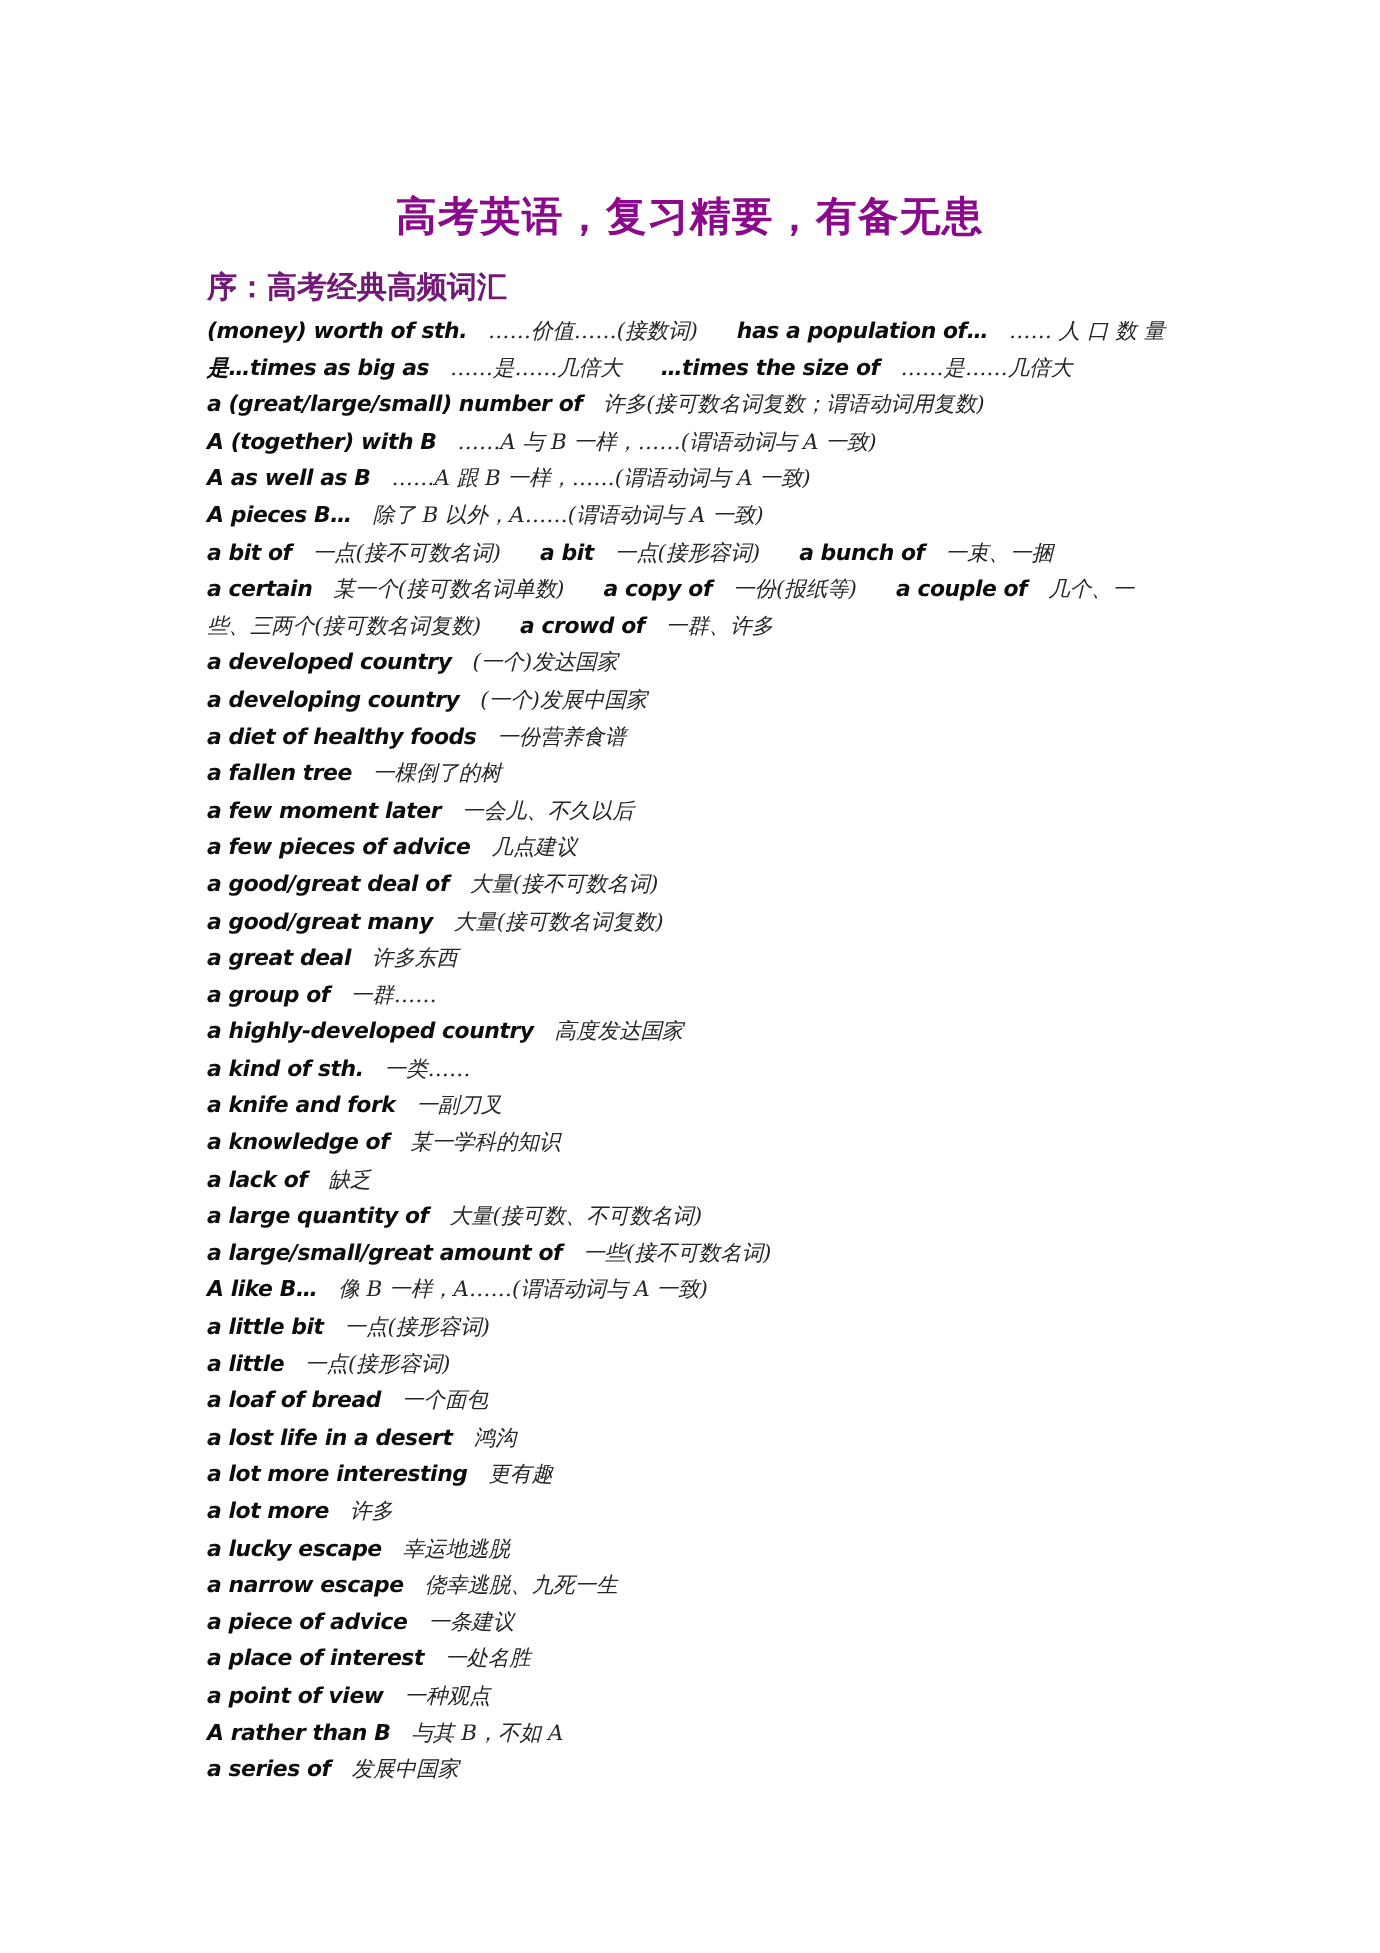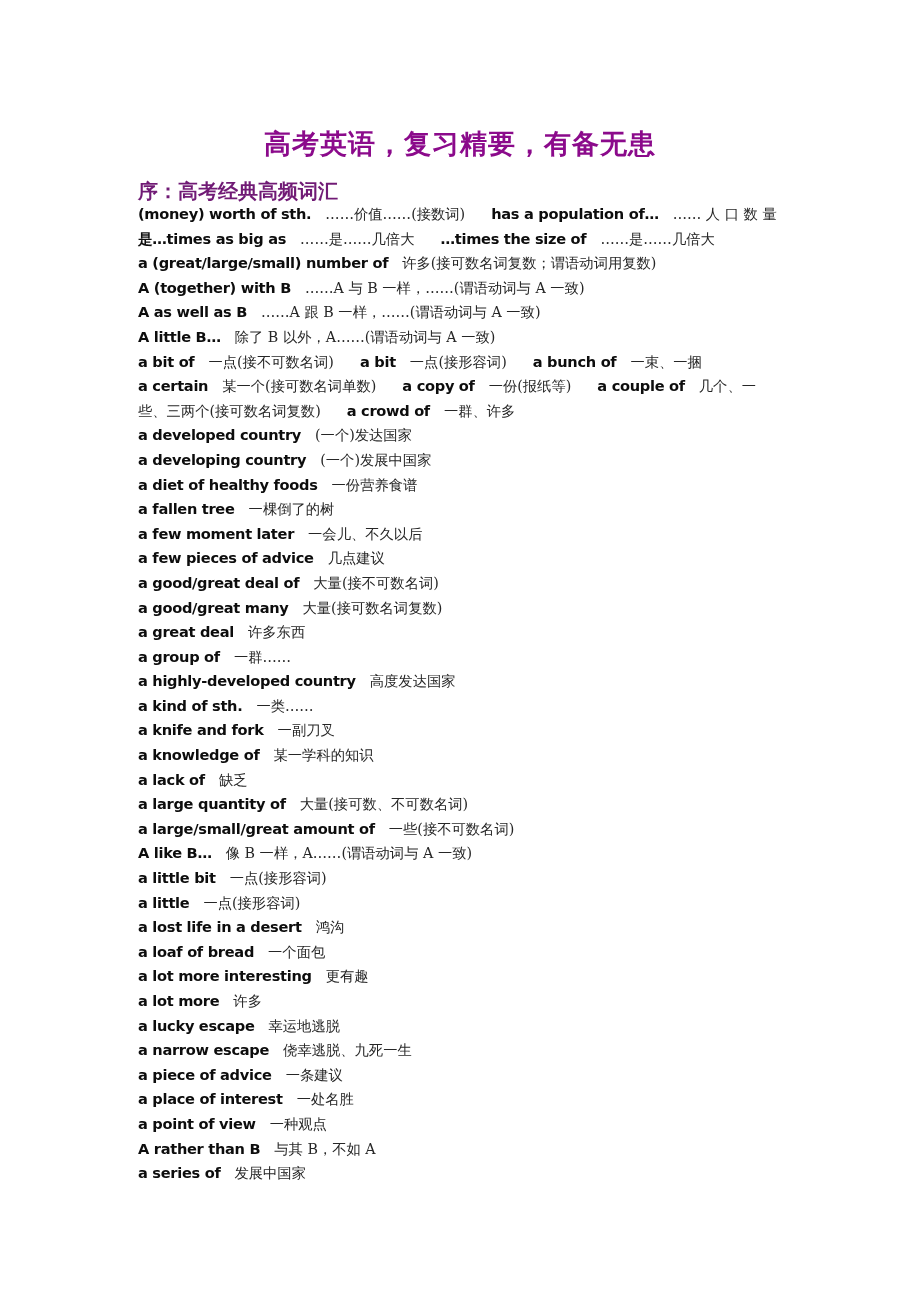--- a/index.html
+++ b/index.html
@@ -57,26 +57,27 @@
   
   #entry-list {
     position: absolute;
     left: 138px;
     top: 206px;
     width: 700px;
   }
 
   .entry-line {
     font-size: 14.6px;
-    line-height: 16px;
+    line-height: 29px;
     height: 24.6px;
     color: #1a1a1a;
     white-space: nowrap;
     font-family: "DejaVu Sans", "Liberation Sans", sans-serif;
     letter-spacing: -0.15px;
+    font-style: italic;
   }
 
   
   .en {
     font-family: "DejaVu Sans", "Liberation Sans", sans-serif;
     font-weight: 600;
     font-size: 14.6px;
     color: #0d0d0d;
     letter-spacing: -0.3px;
   }
@@ -100,21 +101,21 @@
   <h1 class="doc-title" style="color: rgb(139, 10, 139);">高考英语，复习精要，有备无患</h1>
 
   <h2 class="doc-subtitle" style="color: #701a75;">序：高考经典高频词汇</h2>
 
   <div id="entry-list">
       <div class="entry-line"><span class="en">(money) worth of sth.</span><span class="gap-m"></span><span class="zh">……价值……(接数词)</span><span class="gap-l"></span><span class="en">has a population of…</span><span class="gap-m"></span><span class="zh">…… 人 口 数 量</span></div>
       <div class="entry-line"><span class="en">是…times as big as</span><span class="gap-m"></span><span class="zh">……是……几倍大</span><span class="gap-l"></span><span class="en">…times the size of</span><span class="gap-m"></span><span class="zh">……是……几倍大</span></div>
       <div class="entry-line"><span class="en">a (great/large/small) number of</span><span class="gap-m"></span><span class="zh">许多(接可数名词复数；谓语动词用复数)</span></div>
       <div class="entry-line"><span class="en">A (together) with B</span><span class="gap-m"></span><span class="zh">……A 与 B 一样，……(谓语动词与 A 一致)</span></div>
       <div class="entry-line"><span class="en">A as well as B</span><span class="gap-m"></span><span class="zh">……A 跟 B 一样，……(谓语动词与 A 一致)</span></div>
-      <div class="entry-line"><span class="en">A little B…</span><span class="gap-m"></span><span class="zh">除了 B 以外，A……(谓语动词与 A 一致)</span></div>
+      <div class="entry-line"><span class="en">A pieces B…</span><span class="gap-m"></span><span class="zh">除了 B 以外，A……(谓语动词与 A 一致)</span></div>
       <div class="entry-line"><span class="en">a bit of</span><span class="gap-m"></span><span class="zh">一点(接不可数名词)</span><span class="gap-l"></span><span class="en">a bit</span><span class="gap-m"></span><span class="zh">一点(接形容词)</span><span class="gap-l"></span><span class="en">a bunch of</span><span class="gap-m"></span><span class="zh">一束、一捆</span></div>
       <div class="entry-line"><span class="en">a certain</span><span class="gap-m"></span><span class="zh">某一个(接可数名词单数)</span><span class="gap-l"></span><span class="en">a copy of</span><span class="gap-m"></span><span class="zh">一份(报纸等)</span><span class="gap-l"></span><span class="en">a couple of</span><span class="gap-m"></span><span class="zh">几个、一</span></div>
       <div class="entry-line"><span class="zh">些、三两个(接可数名词复数)</span><span class="gap-l"></span><span class="en">a crowd of</span><span class="gap-m"></span><span class="zh">一群、许多</span></div>
       <div class="entry-line"><span class="en">a developed country</span><span class="gap-m"></span><span class="zh">(一个)发达国家</span></div>
       <div class="entry-line"><span class="en">a developing country</span><span class="gap-m"></span><span class="zh">(一个)发展中国家</span></div>
       <div class="entry-line"><span class="en">a diet of healthy foods</span><span class="gap-m"></span><span class="zh">一份营养食谱</span></div>
       <div class="entry-line"><span class="en">a fallen tree</span><span class="gap-m"></span><span class="zh">一棵倒了的树</span></div>
       <div class="entry-line"><span class="en">a few moment later</span><span class="gap-m"></span><span class="zh">一会儿、不久以后</span></div>
       <div class="entry-line"><span class="en">a few pieces of advice</span><span class="gap-m"></span><span class="zh">几点建议</span></div>
       <div class="entry-line"><span class="en">a good/great deal of</span><span class="gap-m"></span><span class="zh">大量(接不可数名词)</span></div>
@@ -124,22 +125,22 @@
       <div class="entry-line"><span class="en">a highly-developed country</span><span class="gap-m"></span><span class="zh">高度发达国家</span></div>
       <div class="entry-line"><span class="en">a kind of sth.</span><span class="gap-m"></span><span class="zh">一类……</span></div>
       <div class="entry-line"><span class="en">a knife and fork</span><span class="gap-m"></span><span class="zh">一副刀叉</span></div>
       <div class="entry-line"><span class="en">a knowledge of</span><span class="gap-m"></span><span class="zh">某一学科的知识</span></div>
       <div class="entry-line"><span class="en">a lack of</span><span class="gap-m"></span><span class="zh">缺乏</span></div>
       <div class="entry-line"><span class="en">a large quantity of</span><span class="gap-m"></span><span class="zh">大量(接可数、不可数名词)</span></div>
       <div class="entry-line"><span class="en">a large/small/great amount of</span><span class="gap-m"></span><span class="zh">一些(接不可数名词)</span></div>
       <div class="entry-line"><span class="en">A like B…</span><span class="gap-m"></span><span class="zh">像 B 一样，A……(谓语动词与 A 一致)</span></div>
       <div class="entry-line"><span class="en">a little bit</span><span class="gap-m"></span><span class="zh">一点(接形容词)</span></div>
       <div class="entry-line"><span class="en">a little</span><span class="gap-m"></span><span class="zh">一点(接形容词)</span></div>
+      <div class="entry-line"><span class="en">a loaf of bread</span><span class="gap-m"></span><span class="zh">一个面包</span></div>
       <div class="entry-line"><span class="en">a lost life in a desert</span><span class="gap-m"></span><span class="zh">鸿沟</span></div>
-      <div class="entry-line"><span class="en">a loaf of bread</span><span class="gap-m"></span><span class="zh">一个面包</span></div>
       <div class="entry-line"><span class="en">a lot more interesting</span><span class="gap-m"></span><span class="zh">更有趣</span></div>
       <div class="entry-line"><span class="en">a lot more</span><span class="gap-m"></span><span class="zh">许多</span></div>
       <div class="entry-line"><span class="en">a lucky escape</span><span class="gap-m"></span><span class="zh">幸运地逃脱</span></div>
       <div class="entry-line"><span class="en">a narrow escape</span><span class="gap-m"></span><span class="zh">侥幸逃脱、九死一生</span></div>
       <div class="entry-line"><span class="en">a piece of advice</span><span class="gap-m"></span><span class="zh">一条建议</span></div>
       <div class="entry-line"><span class="en">a place of interest</span><span class="gap-m"></span><span class="zh">一处名胜</span></div>
       <div class="entry-line"><span class="en">a point of view</span><span class="gap-m"></span><span class="zh">一种观点</span></div>
       <div class="entry-line"><span class="en">A rather than B</span><span class="gap-m"></span><span class="zh">与其 B，不如 A</span></div>
       <div class="entry-line"><span class="en">a series of</span><span class="gap-m"></span><span class="zh">发展中国家</span></div>
     </div>

